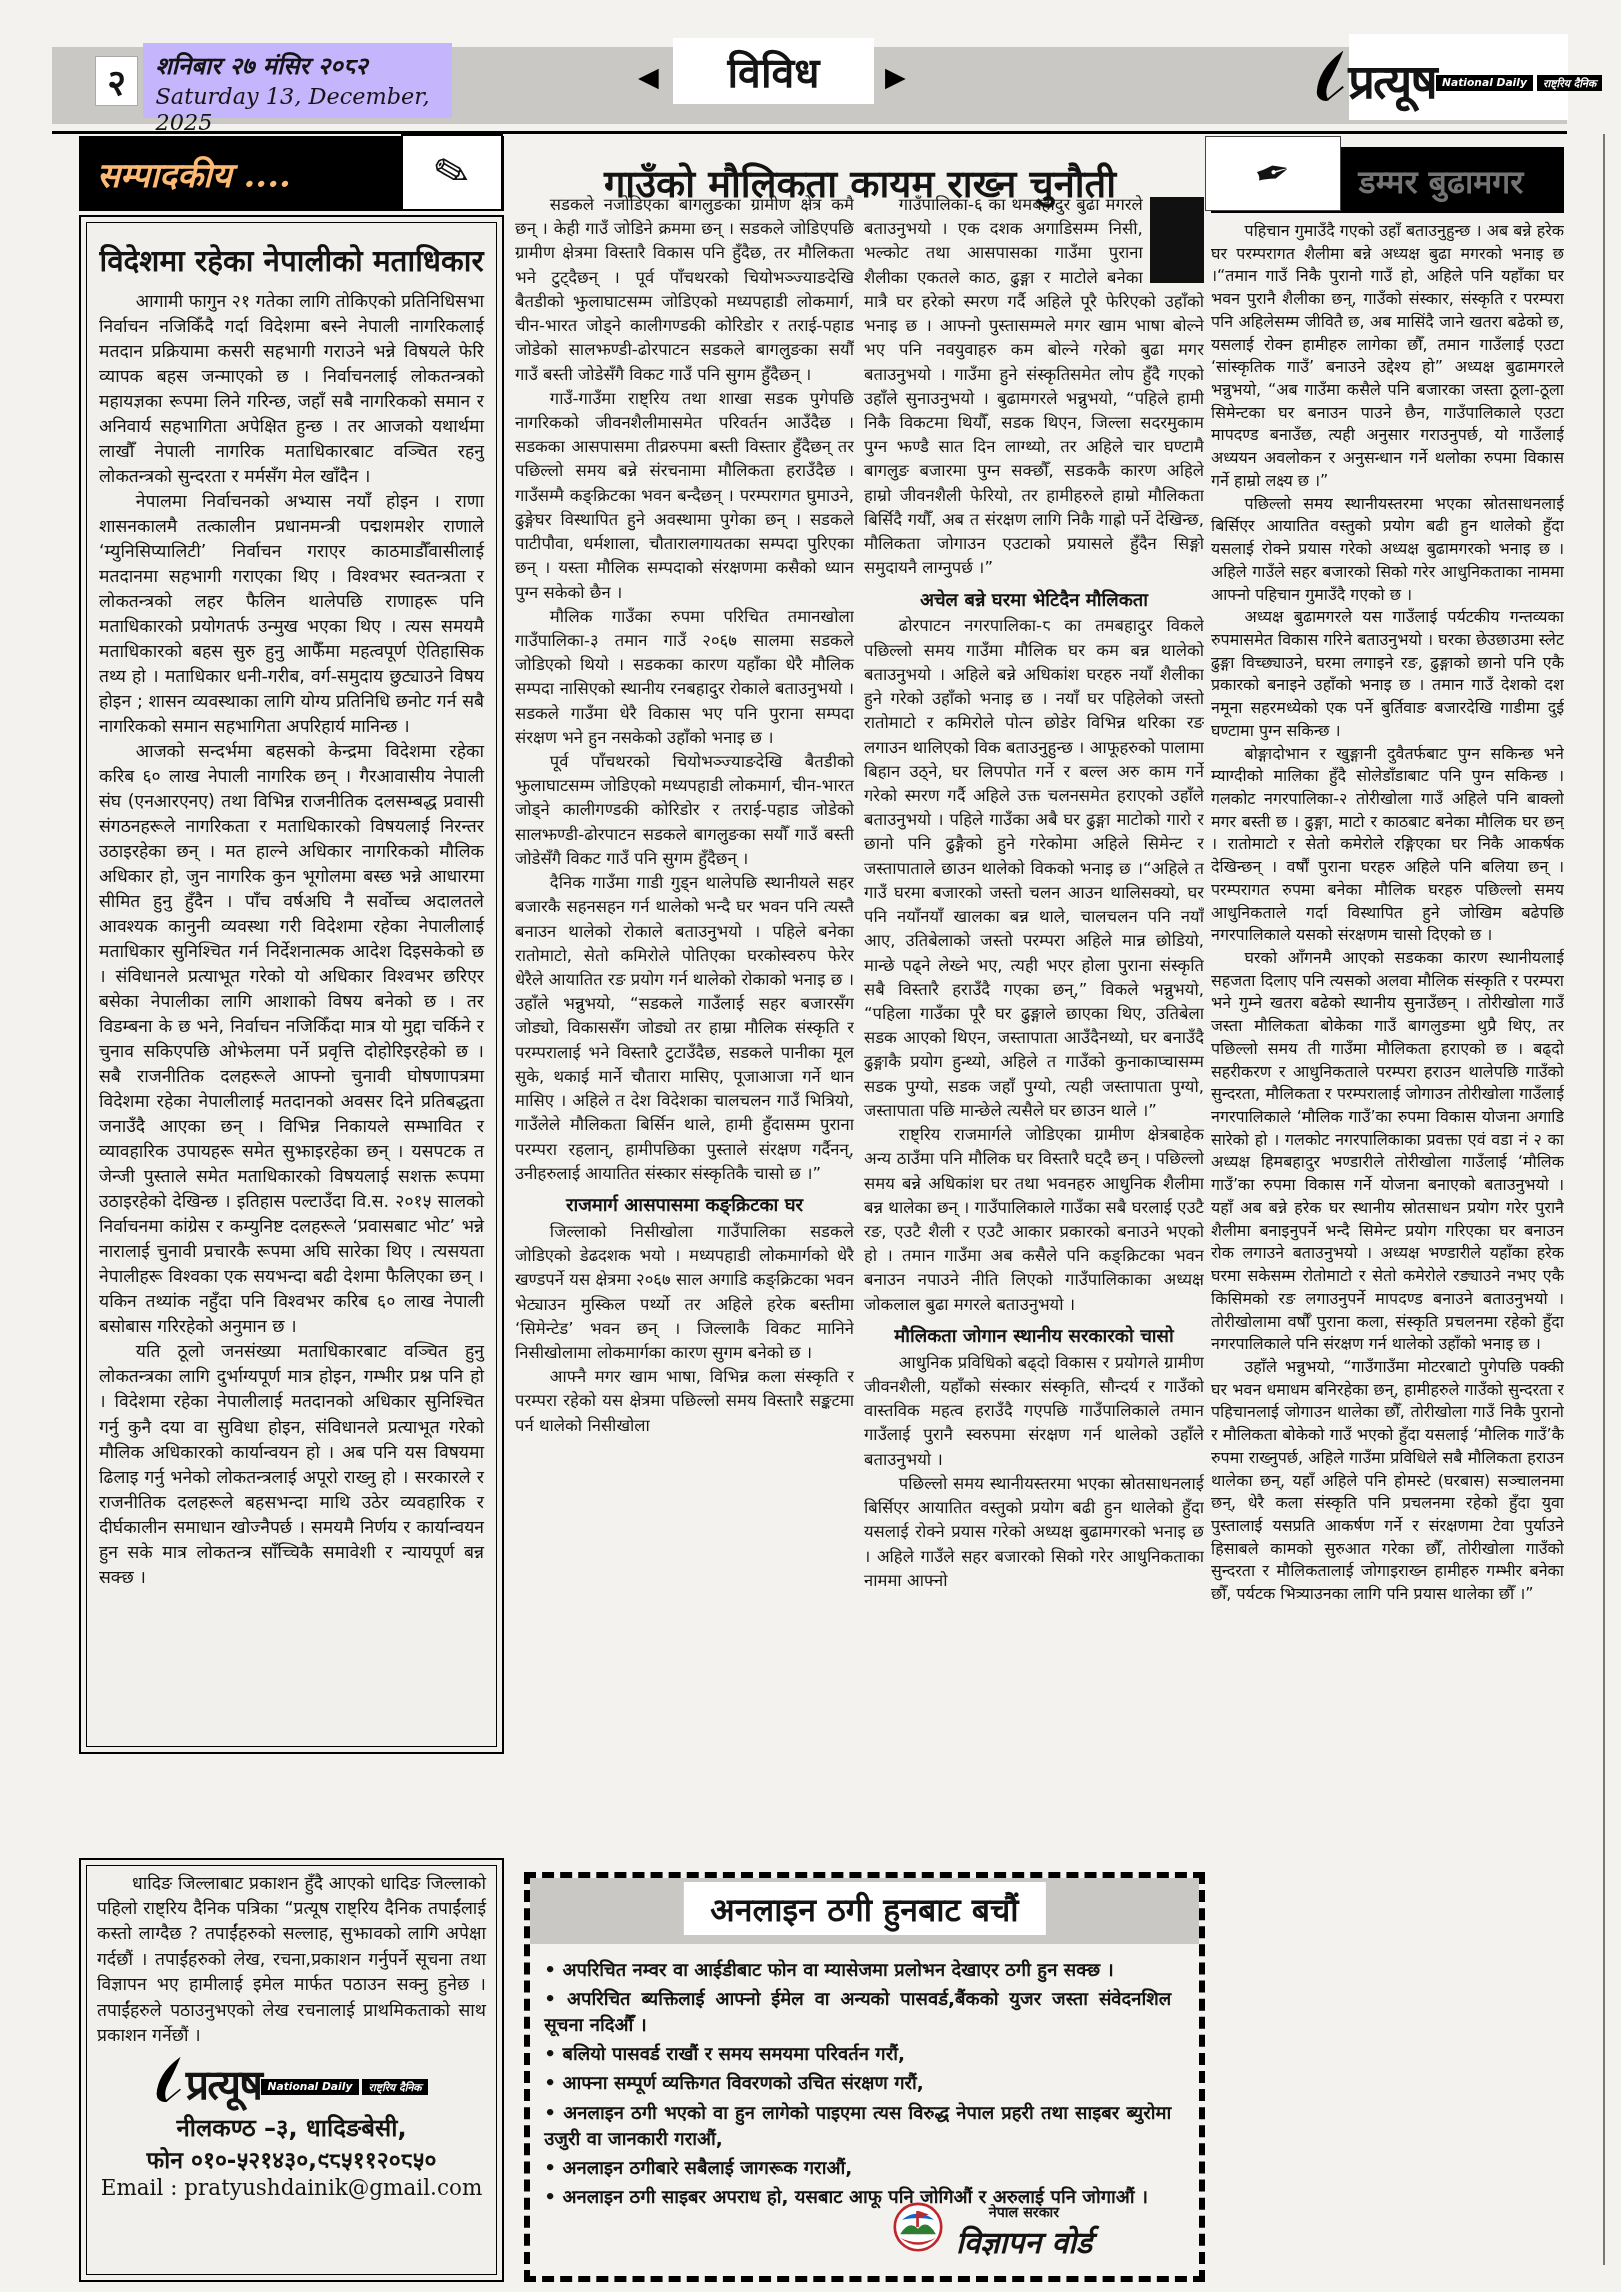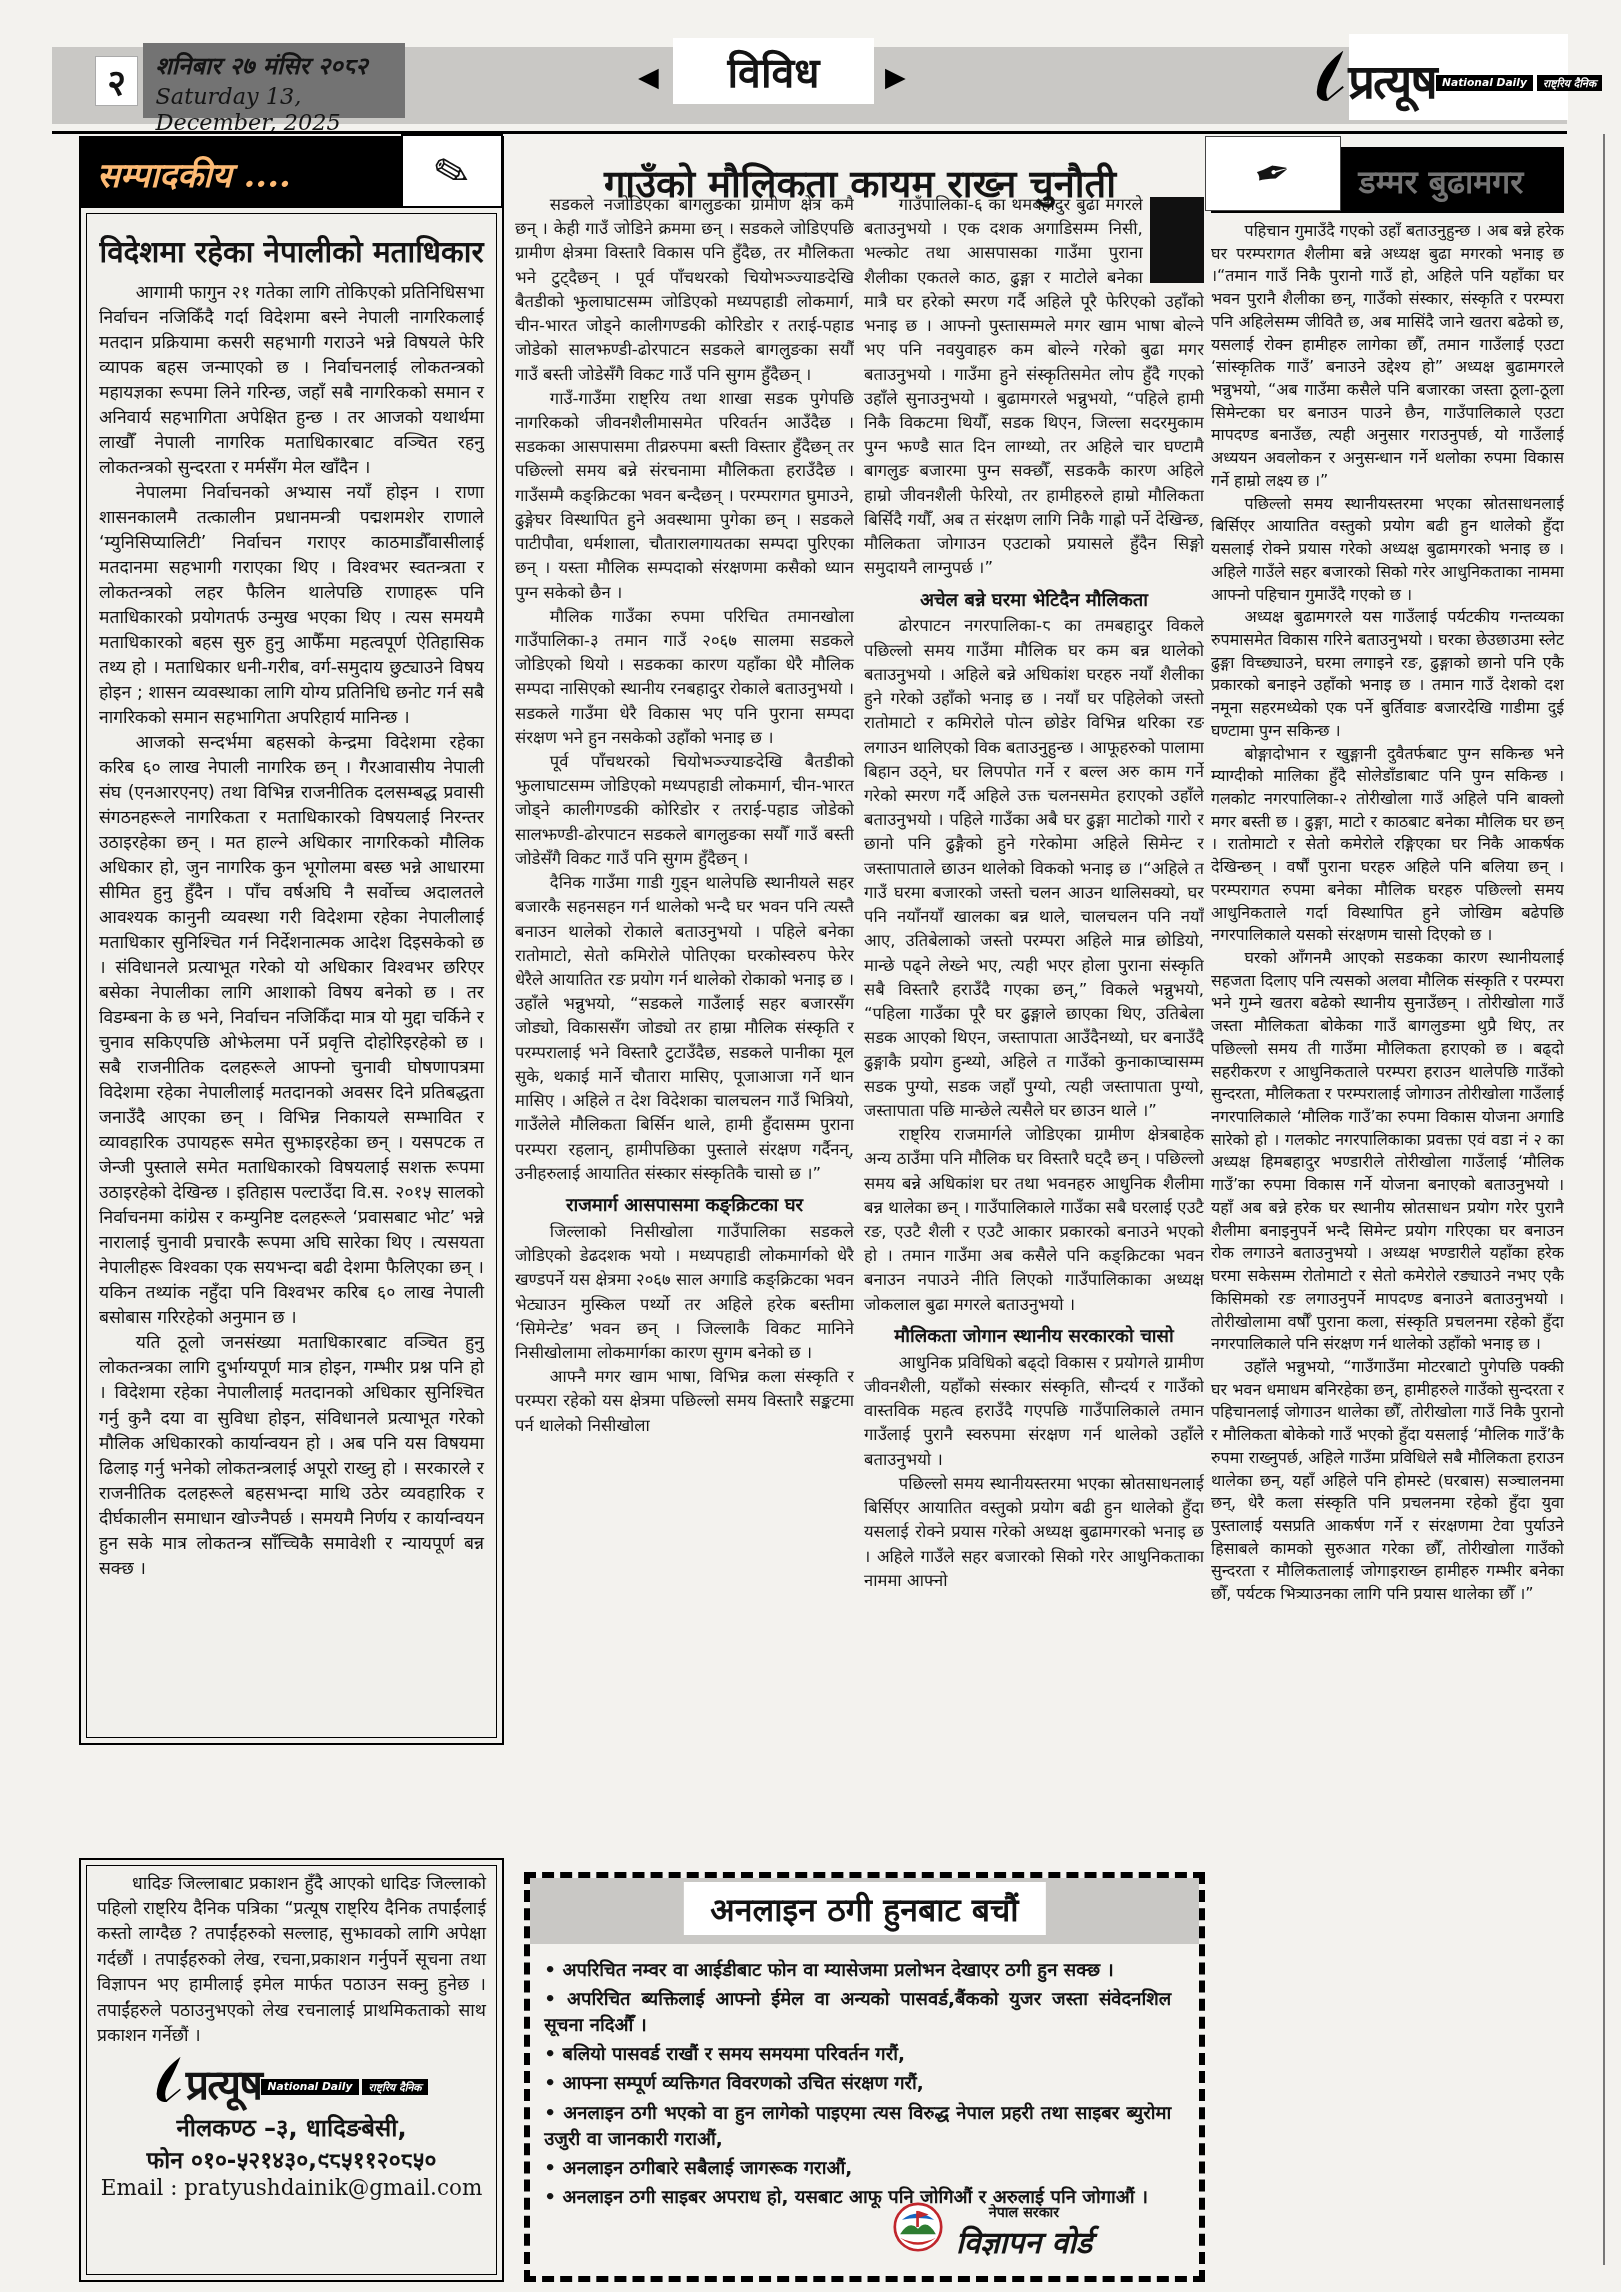--- a/index.html
+++ b/index.html
@@ -6,21 +6,21 @@
   body{
     width:1622px;height:2293px;position:relative;overflow:hidden;
     background:#f3f2ee;color:#141414;
     font-family:"DejaVu Sans", sans-serif;
   }
   .abs{position:absolute;}
   
   .hdr-bar{left:52px;top:47px;width:1515px;height:77px;background:#c9c8c5;}
   .pagenum-box{left:95px;top:56px;width:41px;height:48px;background:#fff;border:0.9px solid #aaa;
     display:flex;align-items:center;justify-content:center;font-size:36px;font-weight:bold;font-family:"DejaVu Serif",serif;}
-  .date-box{left:143px;top:43px;width:262px;height:75px;background:#737373;padding:5.4px 12.5px;box-sizing:border-box;}
+  .date-box{left:143px;top:43px;width:309px;height:75px;background:#c4b5fd;padding:5.4px 12.5px;box-sizing:border-box;}
   .date-np{font-style:italic;font-weight:bold;font-size:24px;font-family:"DejaVu Serif",serif;}
   .date-en{font-style:italic;font-size:22.4px;margin-top:1.8px;font-family:"DejaVu Serif",serif;}
   .sec-box{left:673px;top:38px;width:201px;height:66px;background:#fff;display:flex;align-items:center;justify-content:center;
     font-size:41px;font-weight:bold;}
   .nav-arrow{font-size:27px;top:61px;color:#000;}
   .arrow-left{left:638px;}
   .arrow-right{left:885px;}
   .masthead-box{left:1349px;top:34px;width:219px;height:86px;background:#fff;display:flex;align-items:center;justify-content:center;}
   .mast{display:flex;align-items:flex-end;gap:3.6px;}
   .mast svg{display:block;}
@@ -30,21 +30,21 @@
   .mast-tag{background:#000;color:#fff;font-size:10.7px;padding:0.9px 6.3px;font-style:italic;font-weight:bold;white-space:nowrap;}
   .hdr-rule{left:52px;top:131px;width:1515px;height:2.7px;background:#000;}
   .page-edge{left:1603px;top:134px;width:1.8px;height:2131px;background:#777;}
   
   .ed-bar{left:79px;top:136px;width:425px;height:75px;background:#000;color:#fdba74;display:flex;align-items:center;
     font-family:"DejaVu Serif",serif;font-style:italic;font-weight:bold;font-size:34px;padding-left:18px;box-sizing:border-box;}
   .ed-penbox{left:401px;top:134px;width:102px;height:77px;background:#fff;border:2.7px solid #000;box-sizing:border-box;
     display:flex;align-items:center;justify-content:center;}
   .pen-glyph{font-size:43px;transform:rotate(-15deg);line-height:1;}
   .double-box{border:2.7px solid #000;outline:0.9px solid #000;outline-offset:-8px;box-sizing:border-box;background:#f1f0ec;}
-  .ed-box{left:79px;top:206px;width:425px;height:1539px;padding:20px 18px;overflow:hidden;}
+  .ed-box{left:79px;top:215px;width:425px;height:1539px;padding:20px 18px;overflow:hidden;}
   .ed-title{text-align:center;font-weight:bold;font-size:29.6px;margin:1.8px 0 9px 0;}
   .ed-p, .body-p{margin:0;text-align:justify;text-indent:2.1em;}
   .ed-p{font-size:17.5px;line-height:1.43;}
   
   .headline{left:515px;top:131px;width:690px;text-align:center;font-size:38px;font-weight:bold;white-space:nowrap;}
   .col{overflow:hidden;}
   .col1{left:515px;top:193px;width:339px;height:1668px;}
   .col2{left:864px;top:193px;width:340px;height:1671px;}
   .body-p{font-size:16.6px;line-height:1.46;}
   .sub-head{text-align:center;font-weight:bold;font-size:18.4px;margin:5.4px 0 3.6px 0;}

